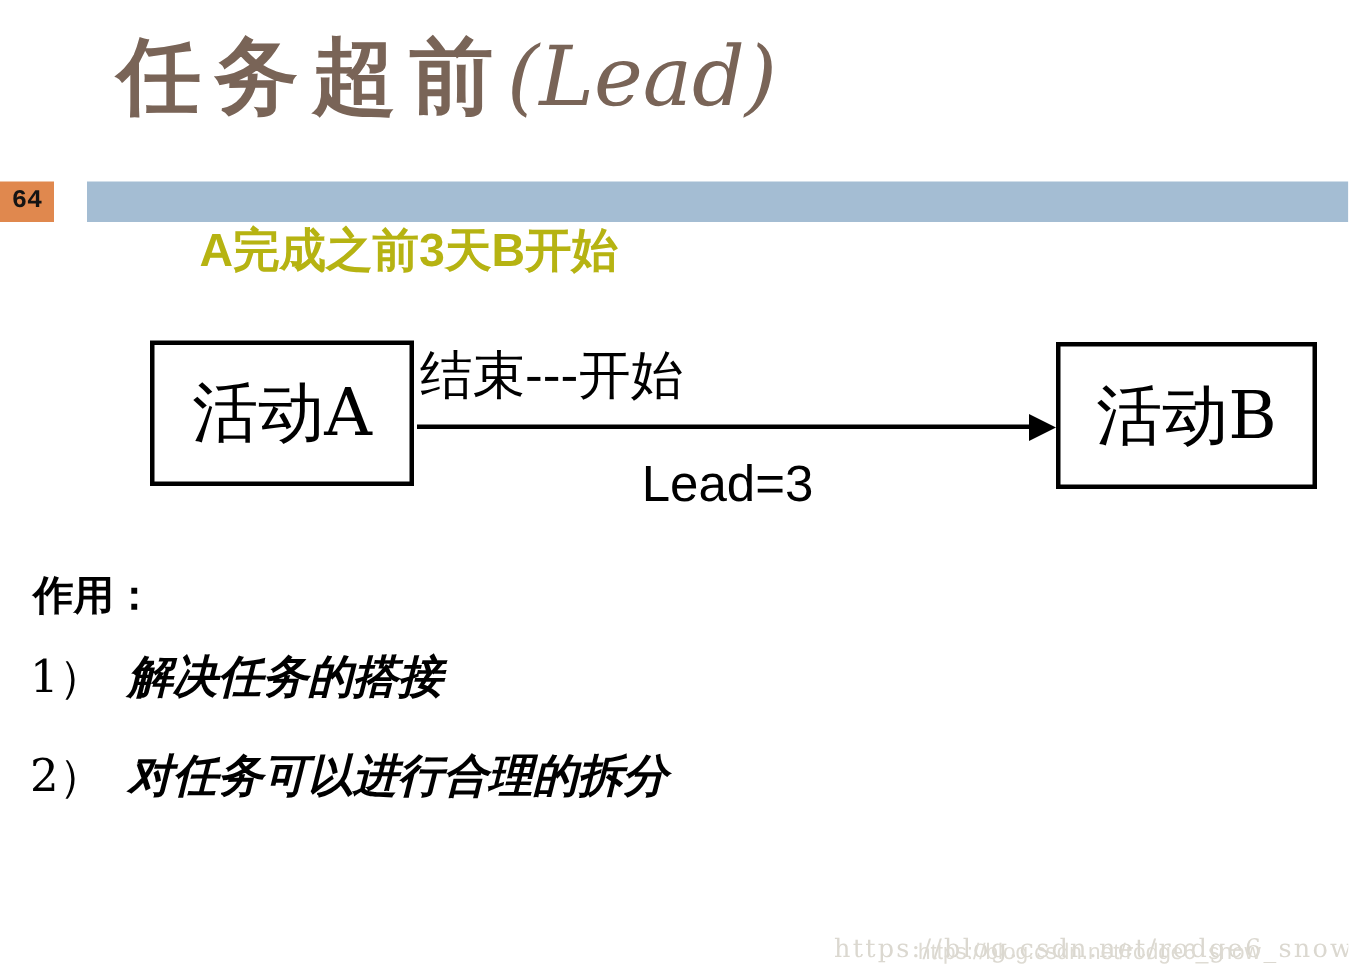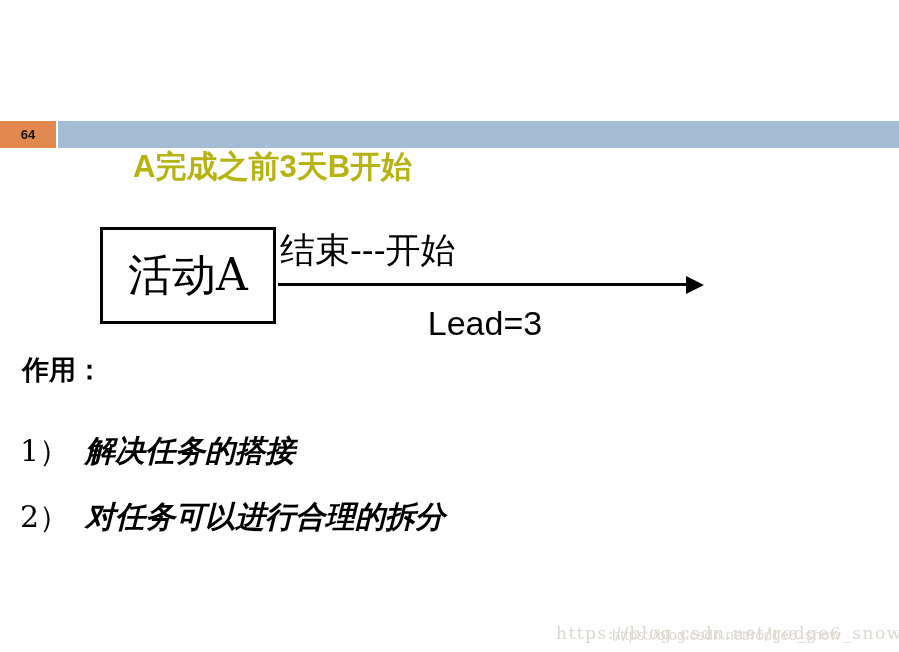--- a/index.html
+++ b/index.html
@@ -19,24 +19,24 @@
   .title-main{
     font-family:"DejaVu Serif", serif;
     font-weight:bold;font-size:56px;letter-spacing:9px;
   }
   .title-suffix{
     font-family:"DejaVu Serif", serif;
     font-style:italic;font-size:55px;letter-spacing:0;
   }
   
   .slide-badge{
-    position:absolute;left:0;top:121px;width:56px;height:27px;
+    position:absolute;left:0;top:121px;width:36px;height:27px;
     background:#e0884e;
     display:flex;align-items:center;justify-content:center;
-    font-size:13px;font-weight:bold;color:#141414;
+    font-size:17px;font-weight:bold;color:#141414;font-family:Liberation Mono, monospace;
   }
   .header-bar{
     position:absolute;left:58px;top:121px;width:841px;height:27px;
     background:#a4bdd3;
   }
   
   .subtitle{
     position:absolute;left:133px;top:146px;
     font-size:31px;font-weight:bold;color:#b6b312;
     white-space:nowrap;
@@ -64,21 +64,21 @@
     text-align:left;font-family:"DejaVu Serif", serif;
     font-size:35px;white-space:nowrap;
   }
   .lead-label{
     position:absolute;left:280px;top:304px;width:410px;
     text-align:center;font-size:34px;
     font-family:Liberation Sans, sans-serif;white-space:nowrap;
   }
   
   .purpose-heading{
-    position:absolute;left:22px;top:352px;
+    position:absolute;left:22px;top:379px;
     font-family:Liberation Mono, monospace;
     font-size:27px;font-weight:bold;white-space:nowrap;
   }
   .purpose-item{
     position:absolute;left:20px;white-space:nowrap;
     font-family:"DejaVu Serif", serif;font-size:30px;
   }
   .purpose-item .num{margin-right:16px;font-weight:normal;}
   .purpose-item .txt{font-weight:600;font-style:italic;}
   .item-1{top:431px;}
@@ -94,30 +94,36 @@
     position:absolute;left:612px;top:626px;
     font-family:"Liberation Sans", sans-serif;font-size:15px;
     color:#dedbd3;white-space:nowrap;
   }
 </style>
 </head>
 <body>
 
 <div class="stage">
 
+  <div class="title">
+    <span class="title-main">任务超前</span><span class="title-suffix">(Lead)</span>
+  </div>
 
   <div class="slide-badge">
     <span>64</span>
   </div>
   <div class="header-bar"></div>
 
   <div class="subtitle">A完成之前3天B开始</div>
 
   <div class="activity-box box-a">
     <span>活动A</span>
+  </div>
+  <div class="activity-box box-b">
+    <span>活动B</span>
   </div>
   <div class="arrow-line"></div>
   <div class="arrow-head"></div>
   <div class="relation-label">结束---开始</div>
   <div class="lead-label">Lead=3</div>
 
   <div class="purpose-heading">作用：</div>
 
   <div class="purpose-item item-1">
     <span class="num">1）</span><span class="txt">解决任务的搭接</span>

